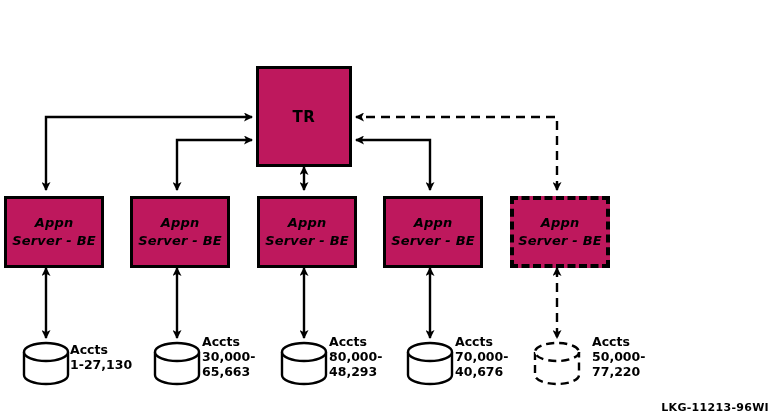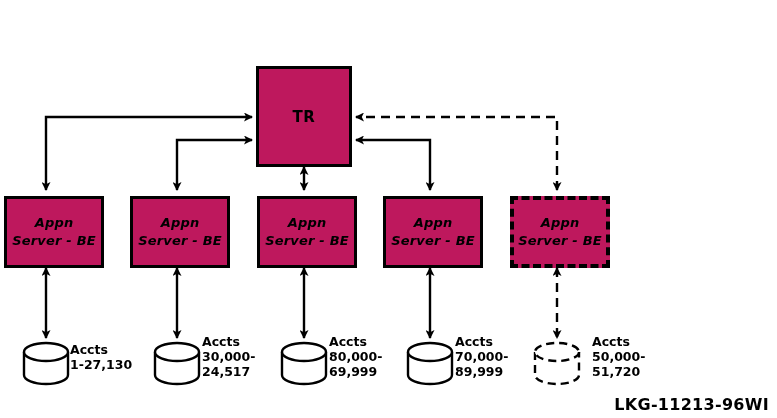--- a/index.html
+++ b/index.html
@@ -67,21 +67,21 @@
   }
   .db-label-line {
     display: block;
   }
   .figure-caption {
     position: absolute;
     right: 8px;
     bottom: 4px;
     font-family: "DejaVu Sans", sans-serif;
     font-weight: bold;
-    font-size: 16px;
+    font-size: 11px;
     letter-spacing: 0.3px;
     color: #000000;
     white-space: nowrap;
   }
 </style>
 </head>
 <body>
 
 <div id="diagram-root">
 
@@ -183,36 +183,36 @@
   </div>
 
   <div class="db-label" style="left:70px; top:343px;">
     <span class="db-label-line">Accts</span>
     <span class="db-label-line">1-27,130</span>
   </div>
 
   <div class="db-label" style="left:202px; top:335px;">
     <span class="db-label-line">Accts</span>
     <span class="db-label-line">30,000-</span>
-    <span class="db-label-line">24,517</span>
+    <span class="db-label-line">65,663</span>
   </div>
 
   <div class="db-label" style="left:329px; top:335px;">
     <span class="db-label-line">Accts</span>
     <span class="db-label-line">80,000-</span>
-    <span class="db-label-line">69,999</span>
+    <span class="db-label-line">48,293</span>
   </div>
 
   <div class="db-label" style="left:455px; top:335px;">
     <span class="db-label-line">Accts</span>
     <span class="db-label-line">70,000-</span>
-    <span class="db-label-line">89,999</span>
+    <span class="db-label-line">40,676</span>
   </div>
 
   <div class="db-label" style="left:592px; top:335px;">
     <span class="db-label-line">Accts</span>
     <span class="db-label-line">50,000-</span>
-    <span class="db-label-line">51,720</span>
+    <span class="db-label-line">77,220</span>
   </div>
 
   <div class="figure-caption">LKG-11213-96WI</div>
 
 </div>
 
 </body></html>

